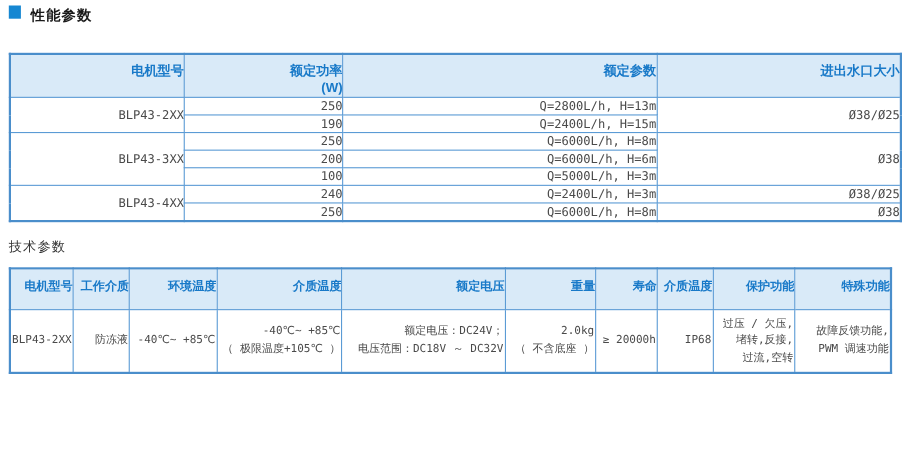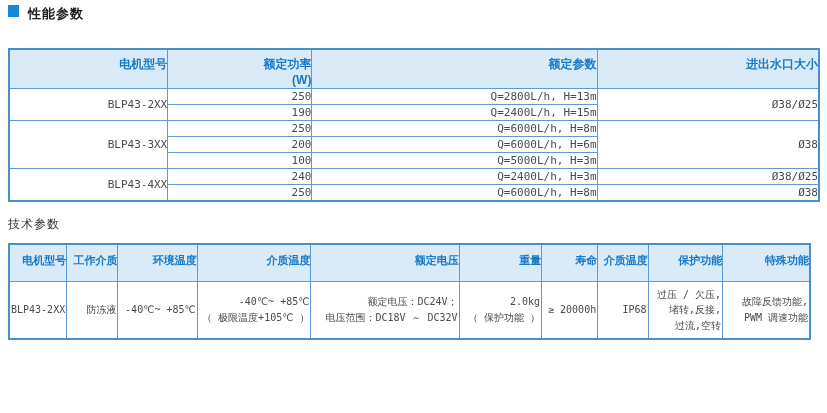--- a/index.html
+++ b/index.html
@@ -162,21 +162,21 @@
   <tbody>
     <tr>
       <td>BLP43-2XX</td>
       <td>防冻液</td>
       <td>-40℃~ +85℃</td>
       <td>-40℃~ +85℃
 （ 极限温度+105℃ ）</td>
       <td>额定电压：DC24V；
 电压范围：DC18V ～ DC32V</td>
       <td>2.0kg
-（ 保护功能 ）</td>
+（ 不含底座 ）</td>
       <td>≥ 20000h</td>
       <td>IP68</td>
       <td>过压 / 欠压,
 堵转,反接,
 过流,空转</td>
       <td>故障反馈功能,
 PWM 调速功能</td>
     </tr>
   </tbody>
 </table>

